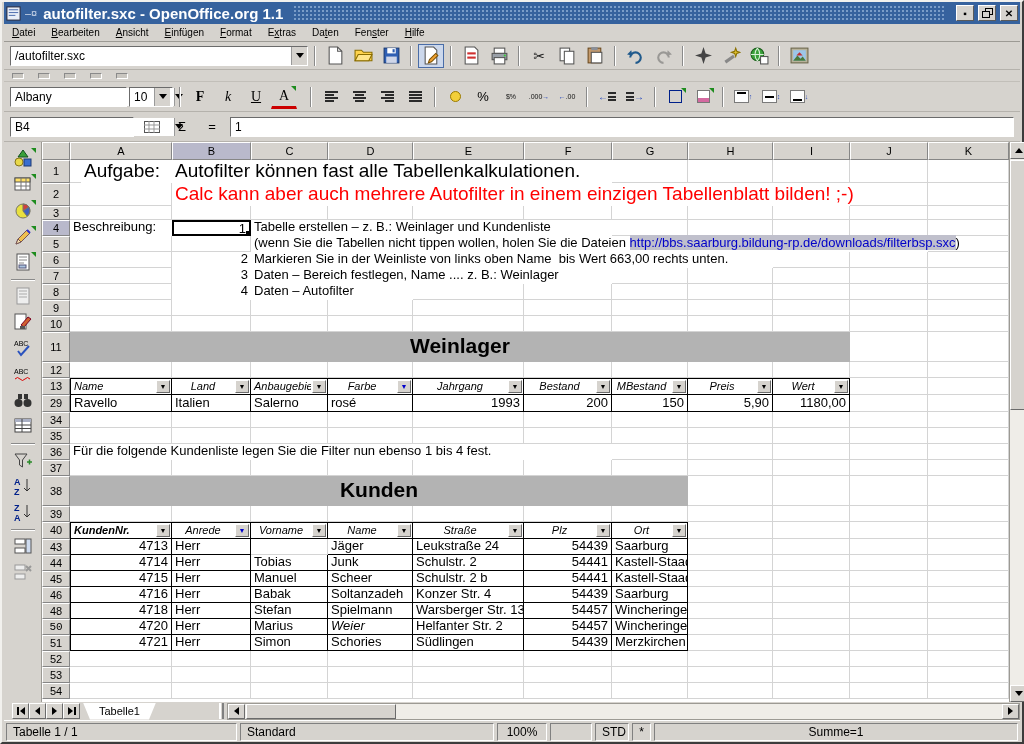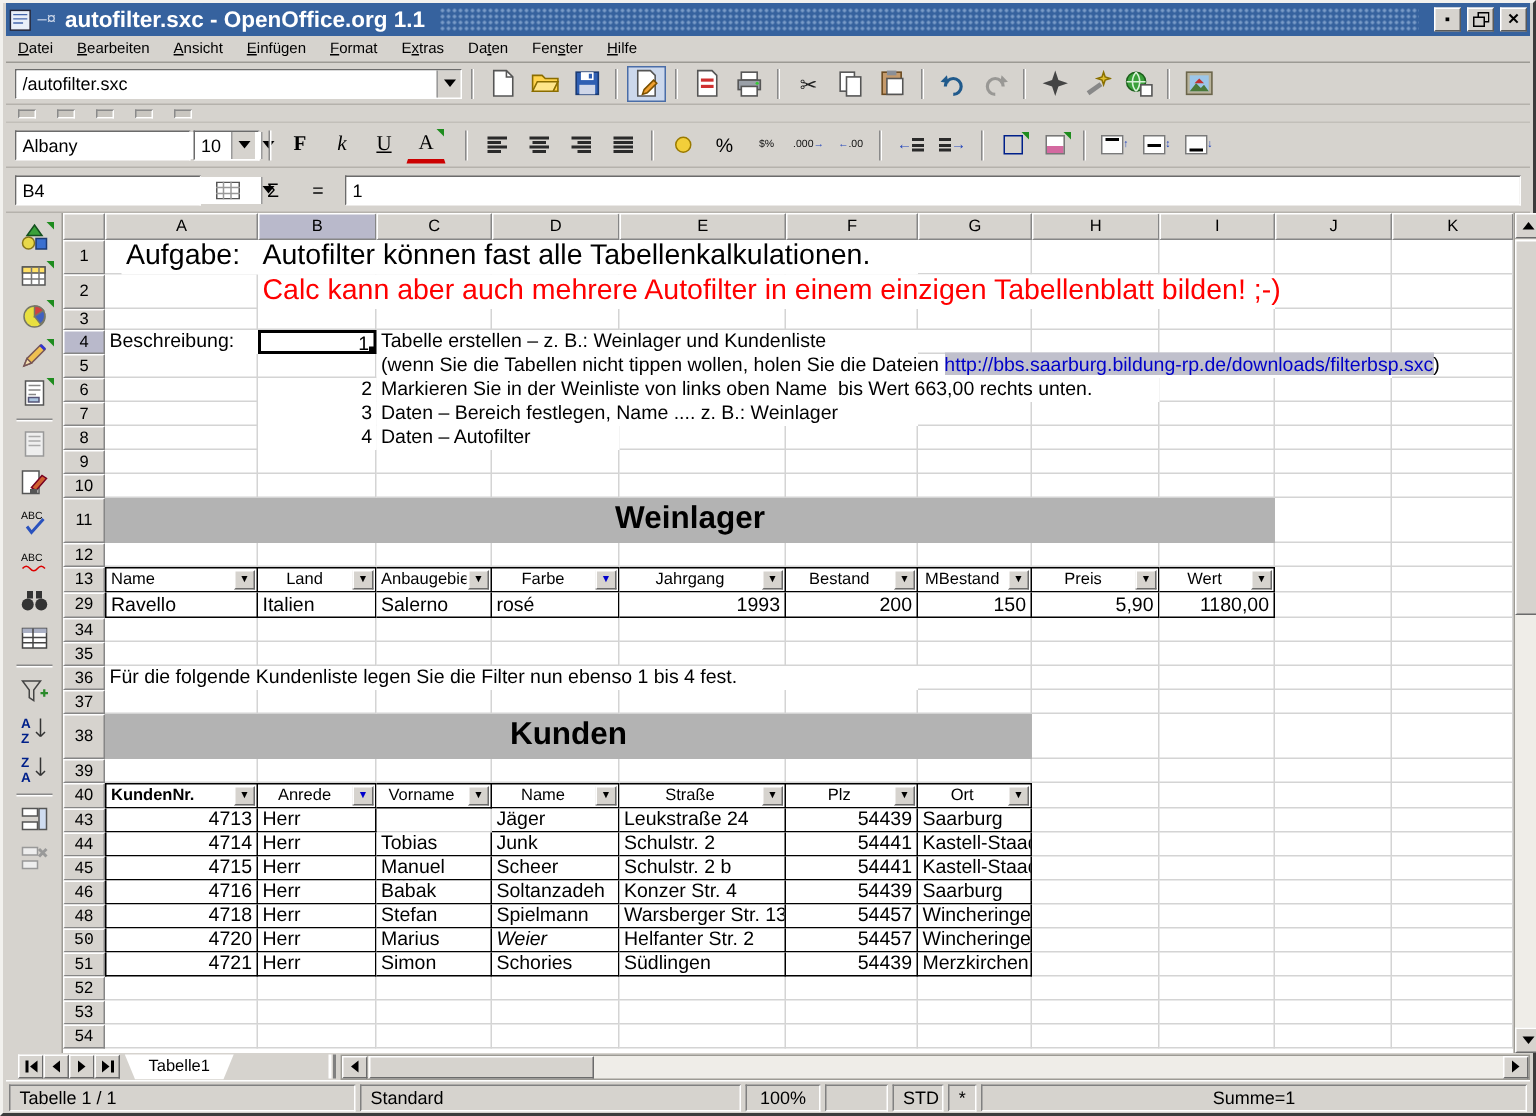--- a/index.html
+++ b/index.html
@@ -111,21 +111,21 @@
   .sel::after { content:""; position:absolute; right:-1px; bottom:-1px; width:4px; height:4px;
     background:#000; }
   .r { text-align:right; }
   .big { font-size:19px; }
   .red { color:#ff0000; }
   .b { font-weight:bold; }
   .small { font-size:11px; }
   .banner { background:#b3b3b3; text-align:center; font-weight:bold; font-size:21px; overflow:hidden; }
   .link { color:#0000c8; background:#c0c0cc; }
   .filtercell { display:flex; align-items:center; padding:0; }
-  .flabel { flex:1; text-align:center; overflow:hidden; white-space:nowrap; padding:0 2px; }
+  .flabel { flex:1; text-align:center; overflow:hidden; white-space:nowrap; padding:0 2px;font-style:italic; }
   .fleft .flabel { text-align:left; padding-left:3px; }
   .fbtn { width:14px; align-self:stretch; margin:1px; background:#d6d3ce; border:1px solid;
     border-color:#fff #6b6b6b #6b6b6b #fff; font-size:7px; display:flex; align-items:center;
     justify-content:center; color:#000; flex:none; }
   .factive { color:#0000cc; font-weight:bold; }
 
   
   .vscroll { position:absolute; left:1007px; top:140px; width:17px; height:560px;
     background:#efede8; border-left:1px solid #9c9a94; }
   .sbtn { position:absolute; left:0; width:17px; height:17px; background:#d6d3ce;

